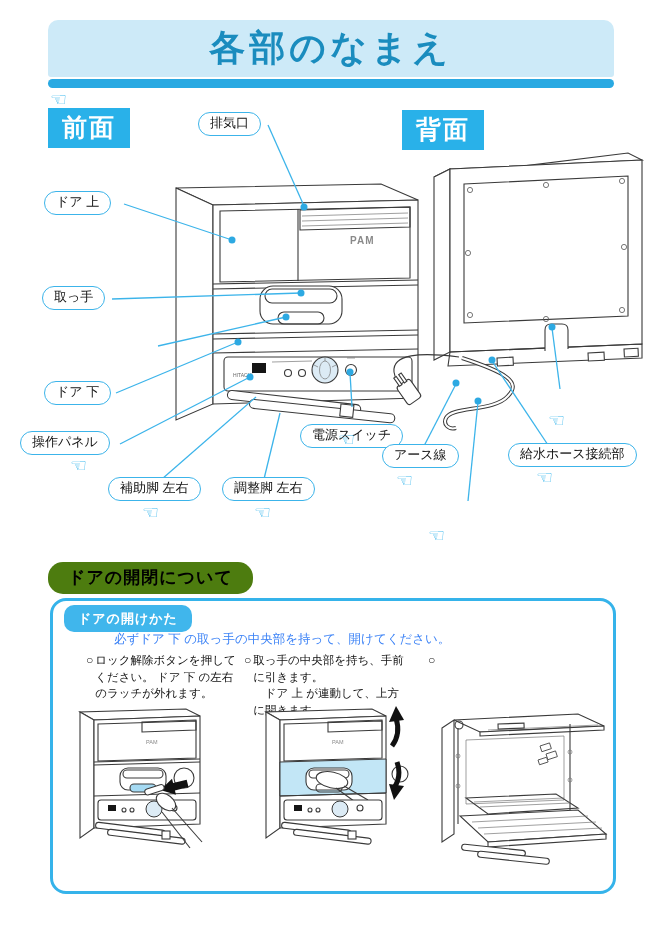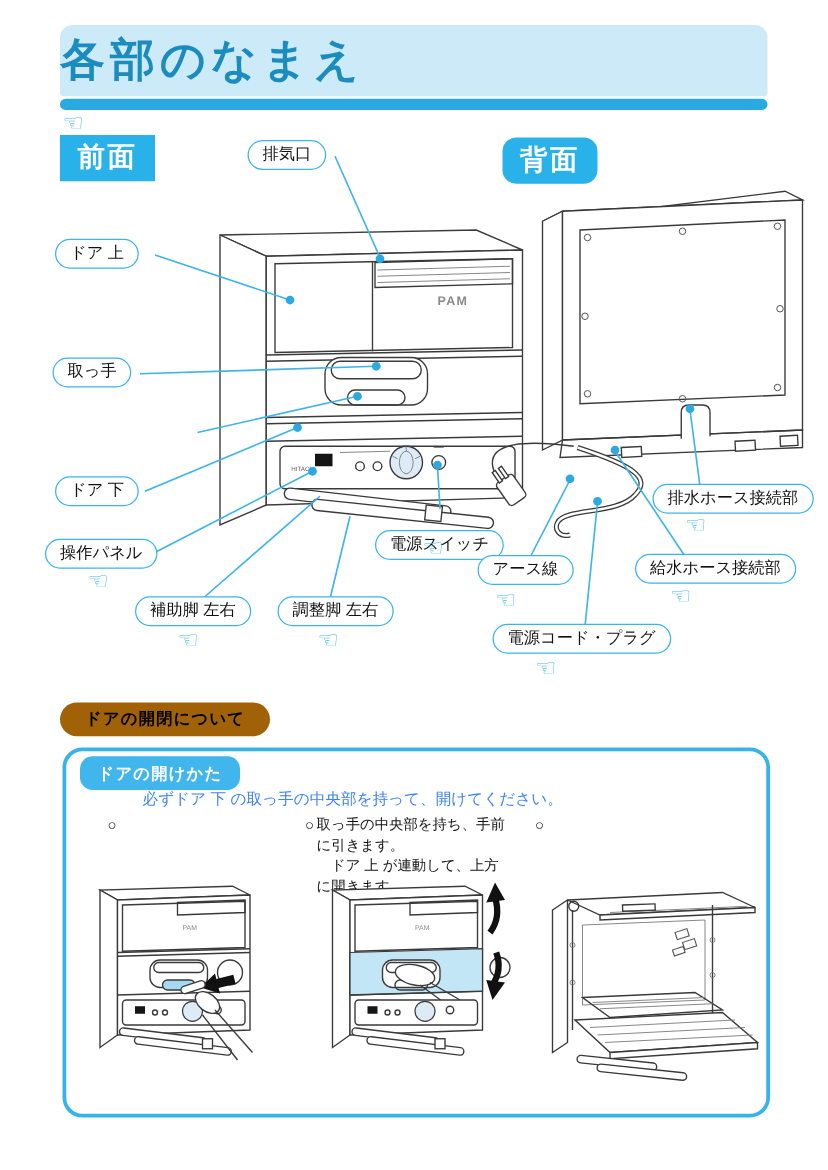--- a/index.html
+++ b/index.html
@@ -2,44 +2,44 @@
 <html><head>
 <meta charset="utf-8">
 <style>
   html,body{margin:0;padding:0;background:#fff;}
   .page{position:relative;width:662px;height:936px;background:#fff;overflow:hidden;
         font-family:"Liberation Sans","DejaVu Sans",sans-serif;color:#1a1a1a;}
 
   
   .hdr-box{position:absolute;left:48px;top:20px;width:566px;height:57px;
            background:#cdeaf8;border-radius:10px 10px 3px 3px;
-           display:flex;align-items:center;justify-content:flex-start;}
+           display:flex;align-items:center;justify-content:center;}
   .hdr-title{font-size:36px;font-weight:bold;color:#1a8cbe;letter-spacing:4px;}
   .hdr-bar{position:absolute;left:48px;top:79px;width:566px;height:9px;
            background:#29a9e2;border-radius:5px;}
   .note{position:absolute;left:50px;top:90px;font-size:11px;color:#333;
         display:flex;align-items:center;gap:4px;}
   .hand{color:#45bbee;font-size:19px;line-height:1;}
   .hand.abs{position:absolute;z-index:4;}
   .badge{position:absolute;background:#29b1e9;color:#fff;font-weight:bold;
-         font-size:22px;padding:3px 14px 4px;letter-spacing:2px;}
+         font-size:25px;padding:3px 14px 4px;letter-spacing:2px;}
   .badge.front{left:48px;top:108px;}
-  .badge.back{left:402px;top:110px;border-radius:11px;}
+  .badge.back{left:402px;top:110px;}
 
   
   .pill{position:absolute;z-index:3;background:#fff;border:1.6px solid #3cb4ea;
         border-radius:15px;font-size:13px;font-weight:400;color:#111;
         padding:3px 11px 4px;white-space:nowrap;line-height:1.15;}
 
   
   .diagram{position:absolute;left:0;top:0;width:662px;height:560px;z-index:1;}
 
   
-  .sec-heading{position:absolute;left:48px;top:562px;background:#a16207;
-               border-radius:15px;padding:4px 20px 5px;font-size:13px;
+  .sec-heading{position:absolute;left:48px;top:562px;background:#4d7c0f;
+               border-radius:15px;padding:4px 20px 5px;font-size:17px;
                font-weight:bold;color:#000;letter-spacing:1px;z-index:2;}
   .big-box{position:absolute;left:50px;top:598px;width:560px;height:290px;
            border:3px solid #35b3ea;border-radius:16px;background:#fff;z-index:1;}
   .tab{position:absolute;left:64px;top:605px;background:#40b6ec;color:#fff;
        font-size:13px;font-weight:bold;padding:5px 14px 4px;border-radius:10px;
        letter-spacing:1px;z-index:2;}
   .intro{position:absolute;left:114px;top:631px;font-size:12.5px;color:#3b82f6;z-index:2;}
   .step{position:absolute;display:flex;gap:2px;z-index:2;}
   .step-bullet{font-size:12px;color:#222;line-height:1.45;}
   .step-text{font-size:11.5px;color:#111;line-height:1.45;white-space:pre-line;}
@@ -170,46 +170,47 @@
       <circle class="dot" cx="478" cy="401" r="3.5"></circle>
       <circle class="dot" cx="552" cy="327" r="3.5"></circle>
       <circle class="dot" cx="492" cy="360" r="3.5"></circle>
     </g>
   </svg>
 
   <div class="pill" style="left:198px;top:112px">排気口</div>
   <div class="pill" style="left:44px;top:191px">ドア 上</div>
   <div class="pill" style="left:42px;top:286px">取っ手</div>
   <div class="pill" style="left:44px;top:381px">ドア 下</div>
-  <div class="pill" style="left:36px;top:431px">操作パネル</div>
+  <div class="pill" style="left:20px;top:431px">操作パネル</div>
   <div class="pill" style="left:108px;top:477px">補助脚 左右</div>
   <div class="pill" style="left:222px;top:477px">調整脚 左右</div>
   <div class="pill" style="left:300px;top:424px">電源スイッチ</div>
 
-  <div class="pill" style="left:522px;top:387px">排水ホース接続部</div>
   <div class="pill" style="left:508px;top:443px">給水ホース接続部</div>
   <div class="pill" style="left:382px;top:444px">アース線</div>
-  <div class="pill" style="left:394px;top:499px">電源コード・プラグ</div>
 
   <span class="hand abs" style="left:70px;top:456px">☜</span>
   <span class="hand abs" style="left:142px;top:503px">☜</span>
   <span class="hand abs" style="left:254px;top:503px">☜</span>
   <span class="hand abs" style="left:338px;top:430px">☜</span>
   <span class="hand abs" style="left:396px;top:471px">☜</span>
   <span class="hand abs" style="left:428px;top:526px">☜</span>
   <span class="hand abs" style="left:548px;top:411px">☜</span>
   <span class="hand abs" style="left:536px;top:468px">☜</span>
 
   <div class="sec-heading">ドアの開閉について</div>
   <div class="big-box"></div>
   <div class="tab">ドアの開けかた</div>
   <div class="intro">必ずドア 下 の取っ手の中央部を持って、開けてください。</div>
 
   <div class="step s1">
     <span class="step-bullet">○</span>
+    <span class="step-text">ロック解除ボタンを押して
+ください。 ドア 下 の左右
+のラッチが外れます。</span>
   </div>
   <div class="step s2">
     <span class="step-bullet">○</span>
     <span class="step-text">取っ手の中央部を持ち、手前
 に引きます。
 　ドア 上 が連動して、上方
 に開きます。</span>
   </div>
   <div class="step s3">
     <span class="step-bullet">○</span>

